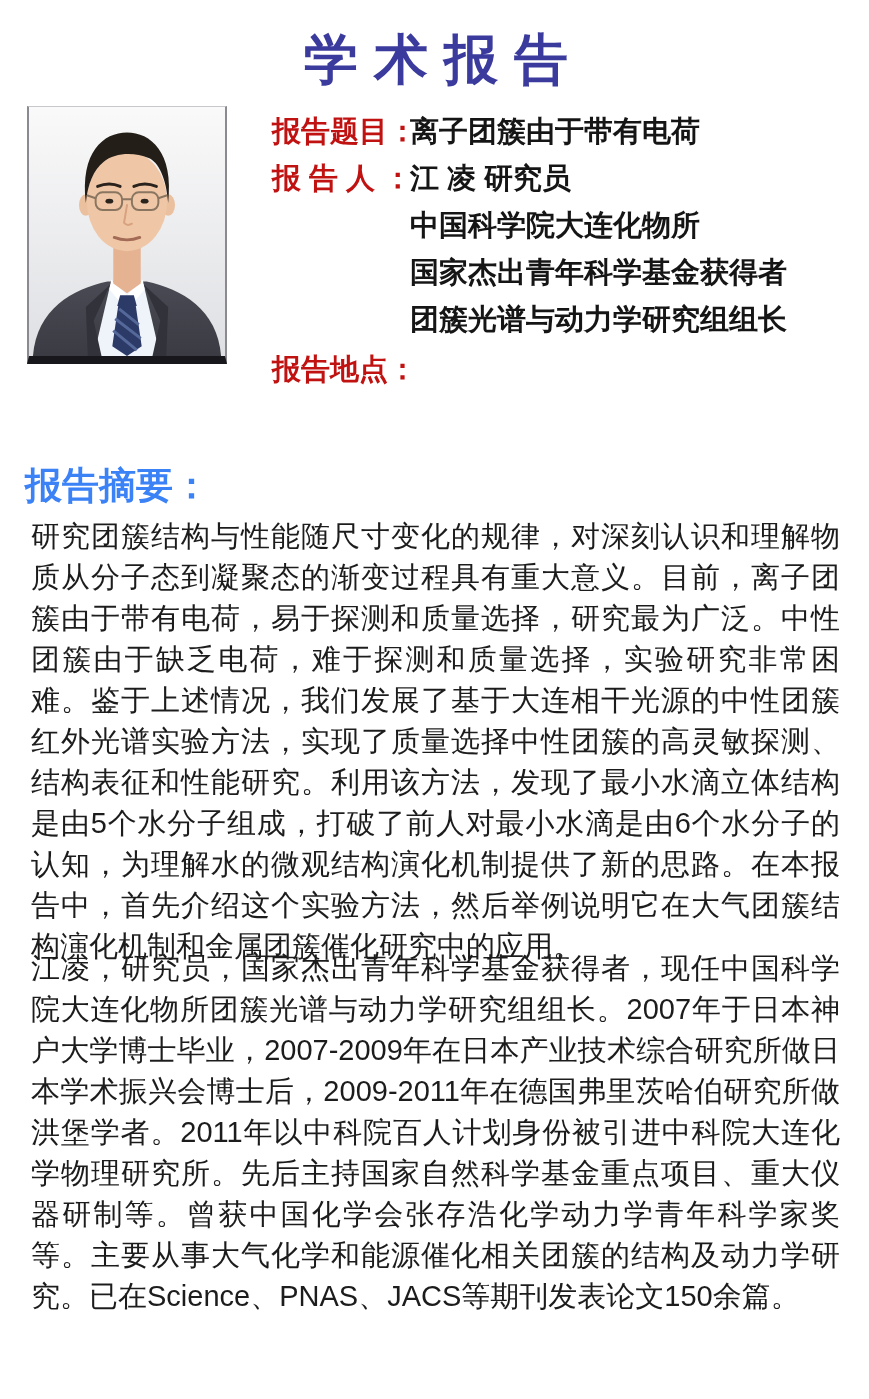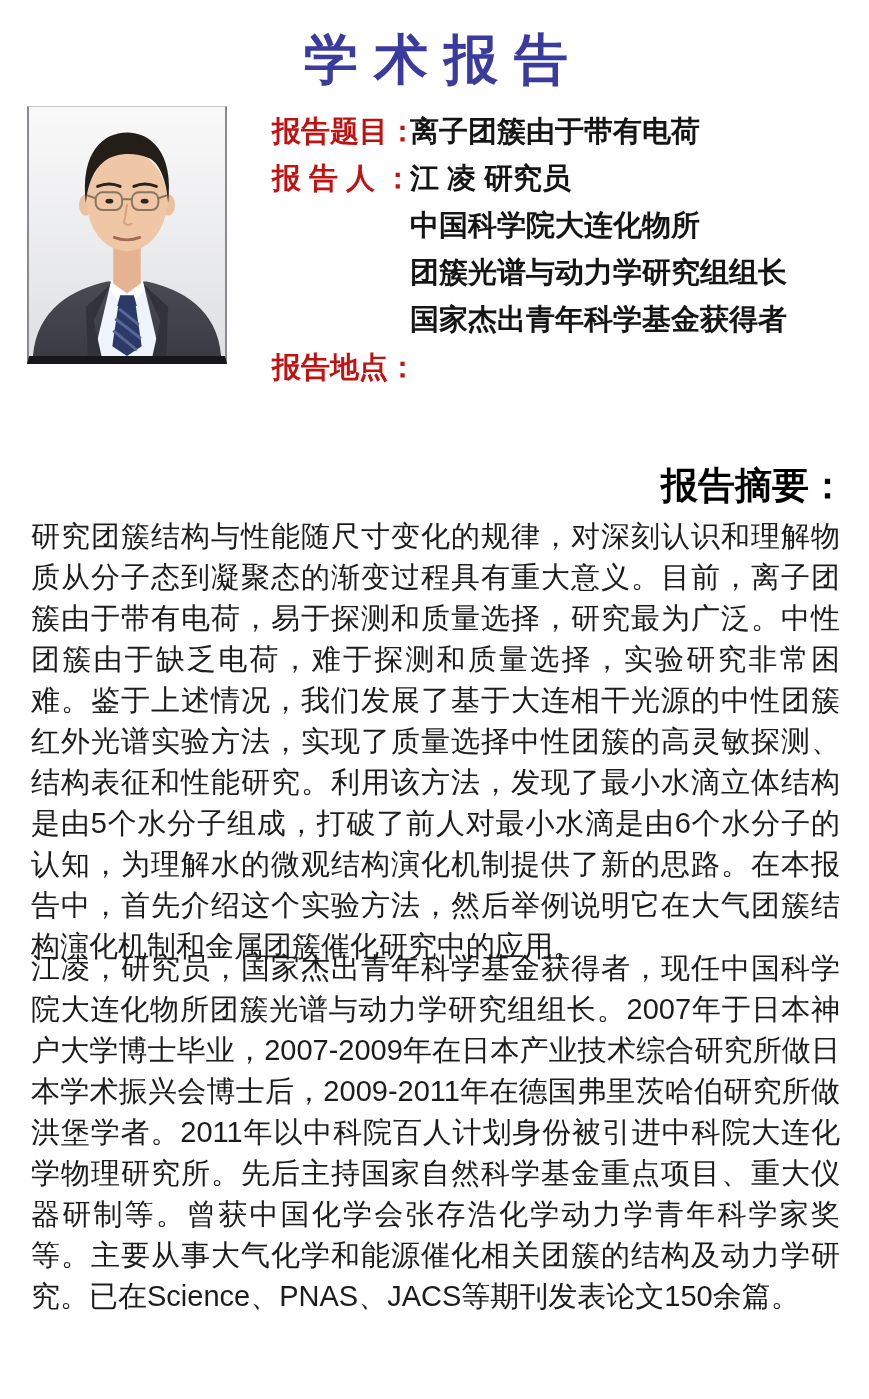--- a/index.html
+++ b/index.html
@@ -42,29 +42,29 @@
   .info-row{
     height:47px;display:flex;align-items:center;
     font-size:29px;font-weight:bold;line-height:31px;
     white-space:nowrap;
   }
   .info-row .lbl{
     width:138px;flex:0 0 138px;
     color:#c11212;
   }
   .info-row .val{color:#151515;}
-  .info-row.gap-top{margin-top:3px;font-family:Liberation Mono, monospace;}
+  .info-row.gap-top{margin-top:3px;}
 
   
   .section{position:absolute;left:25px;width:821px;}
   .section-abstract{top:462px;}
   .section-bio{top:942px;}
   .section-heading{
-    font-size:37px;font-weight:bold;color:#000000;
-    line-height:48px;margin:0 0 5px 0;text-align:right;
+    font-size:37px;font-weight:bold;color:#3b82f6;
+    line-height:48px;margin:0 0 5px 0;
   }
   .section-body{
     font-size:29px;line-height:41px;color:#1c1c1c;
     text-align:justify;margin:6px;
   }
 </style>
 </head>
 <body>
 
 <div class="page">
@@ -134,25 +134,25 @@
     <div class="info-row">
       <span class="lbl">报 告 人 ：</span>
       <span class="val">江 凌 研究员</span>
     </div>
     <div class="info-row">
       <span class="lbl"></span>
       <span class="val">中国科学院大连化物所</span>
     </div>
     <div class="info-row">
       <span class="lbl"></span>
-      <span class="val">团簇光谱与动力学研究组组长</span>
+      <span class="val">国家杰出青年科学基金获得者</span>
     </div>
     <div class="info-row">
       <span class="lbl"></span>
-      <span class="val">国家杰出青年科学基金获得者</span>
+      <span class="val">团簇光谱与动力学研究组组长</span>
     </div>
     <div class="info-row gap-top">
       <span class="lbl">报告地点：</span>
     </div>
   </div>
 
   <div class="section section-abstract">
     <h2 class="section-heading">报告摘要：</h2>
     <p class="section-body">研究团簇结构与性能随尺寸变化的规律，对深刻认识和理解物质从分子态到凝聚态的渐变过程具有重大意义。目前，离子团簇由于带有电荷，易于探测和质量选择，研究最为广泛。中性团簇由于缺乏电荷，难于探测和质量选择，实验研究非常困难。鉴于上述情况，我们发展了基于大连相干光源的中性团簇红外光谱实验方法，实现了质量选择中性团簇的高灵敏探测、结构表征和性能研究。利用该方法，发现了最小水滴立体结构是由5个水分子组成，打破了前人对最小水滴是由6个水分子的认知，为理解水的微观结构演化机制提供了新的思路。在本报告中，首先介绍这个实验方法，然后举例说明它在大气团簇结构演化机制和金属团簇催化研究中的应用。</p>
   </div>

